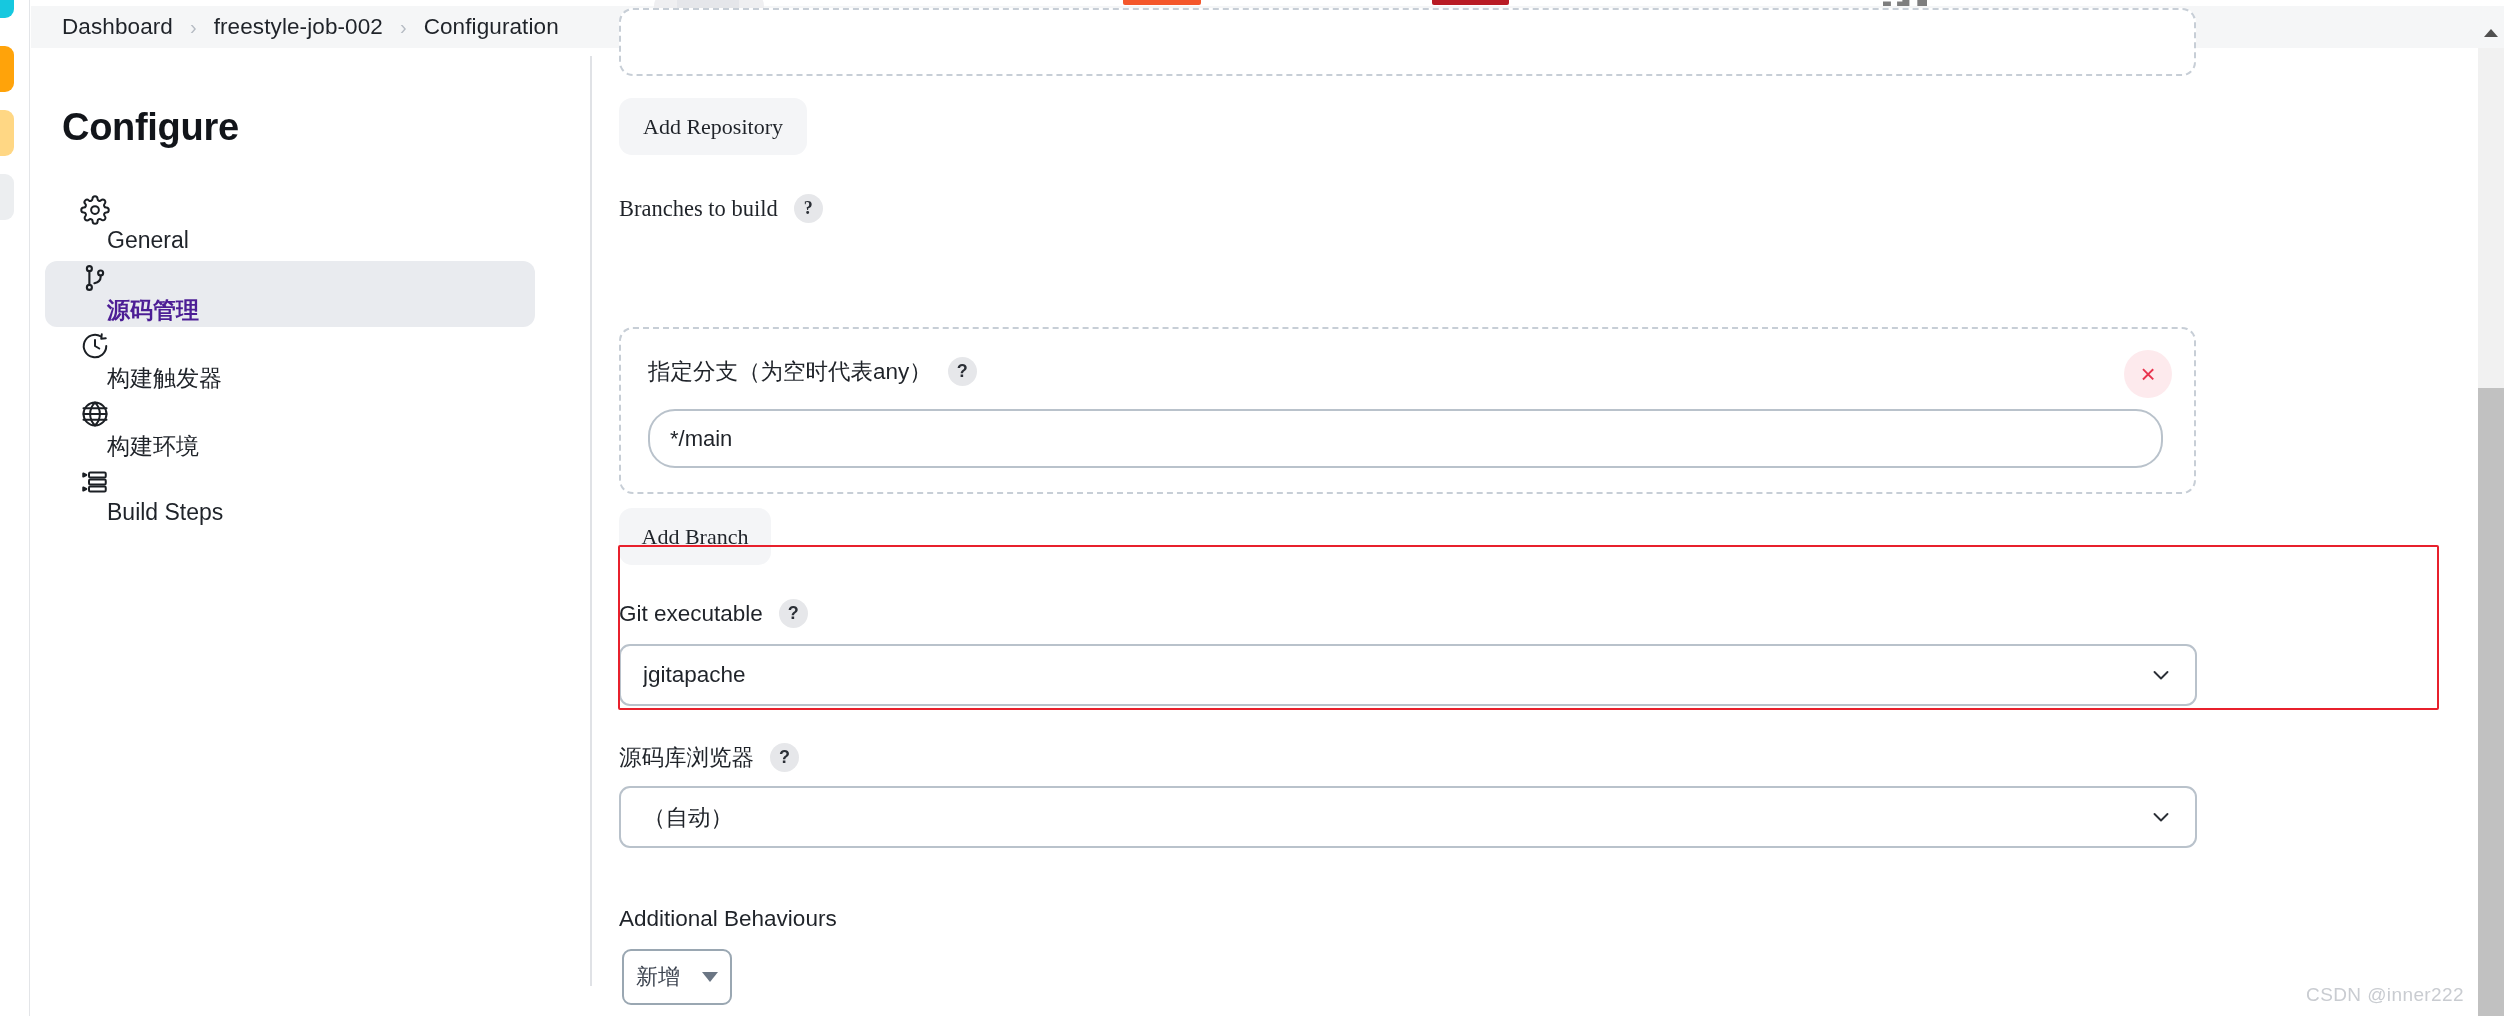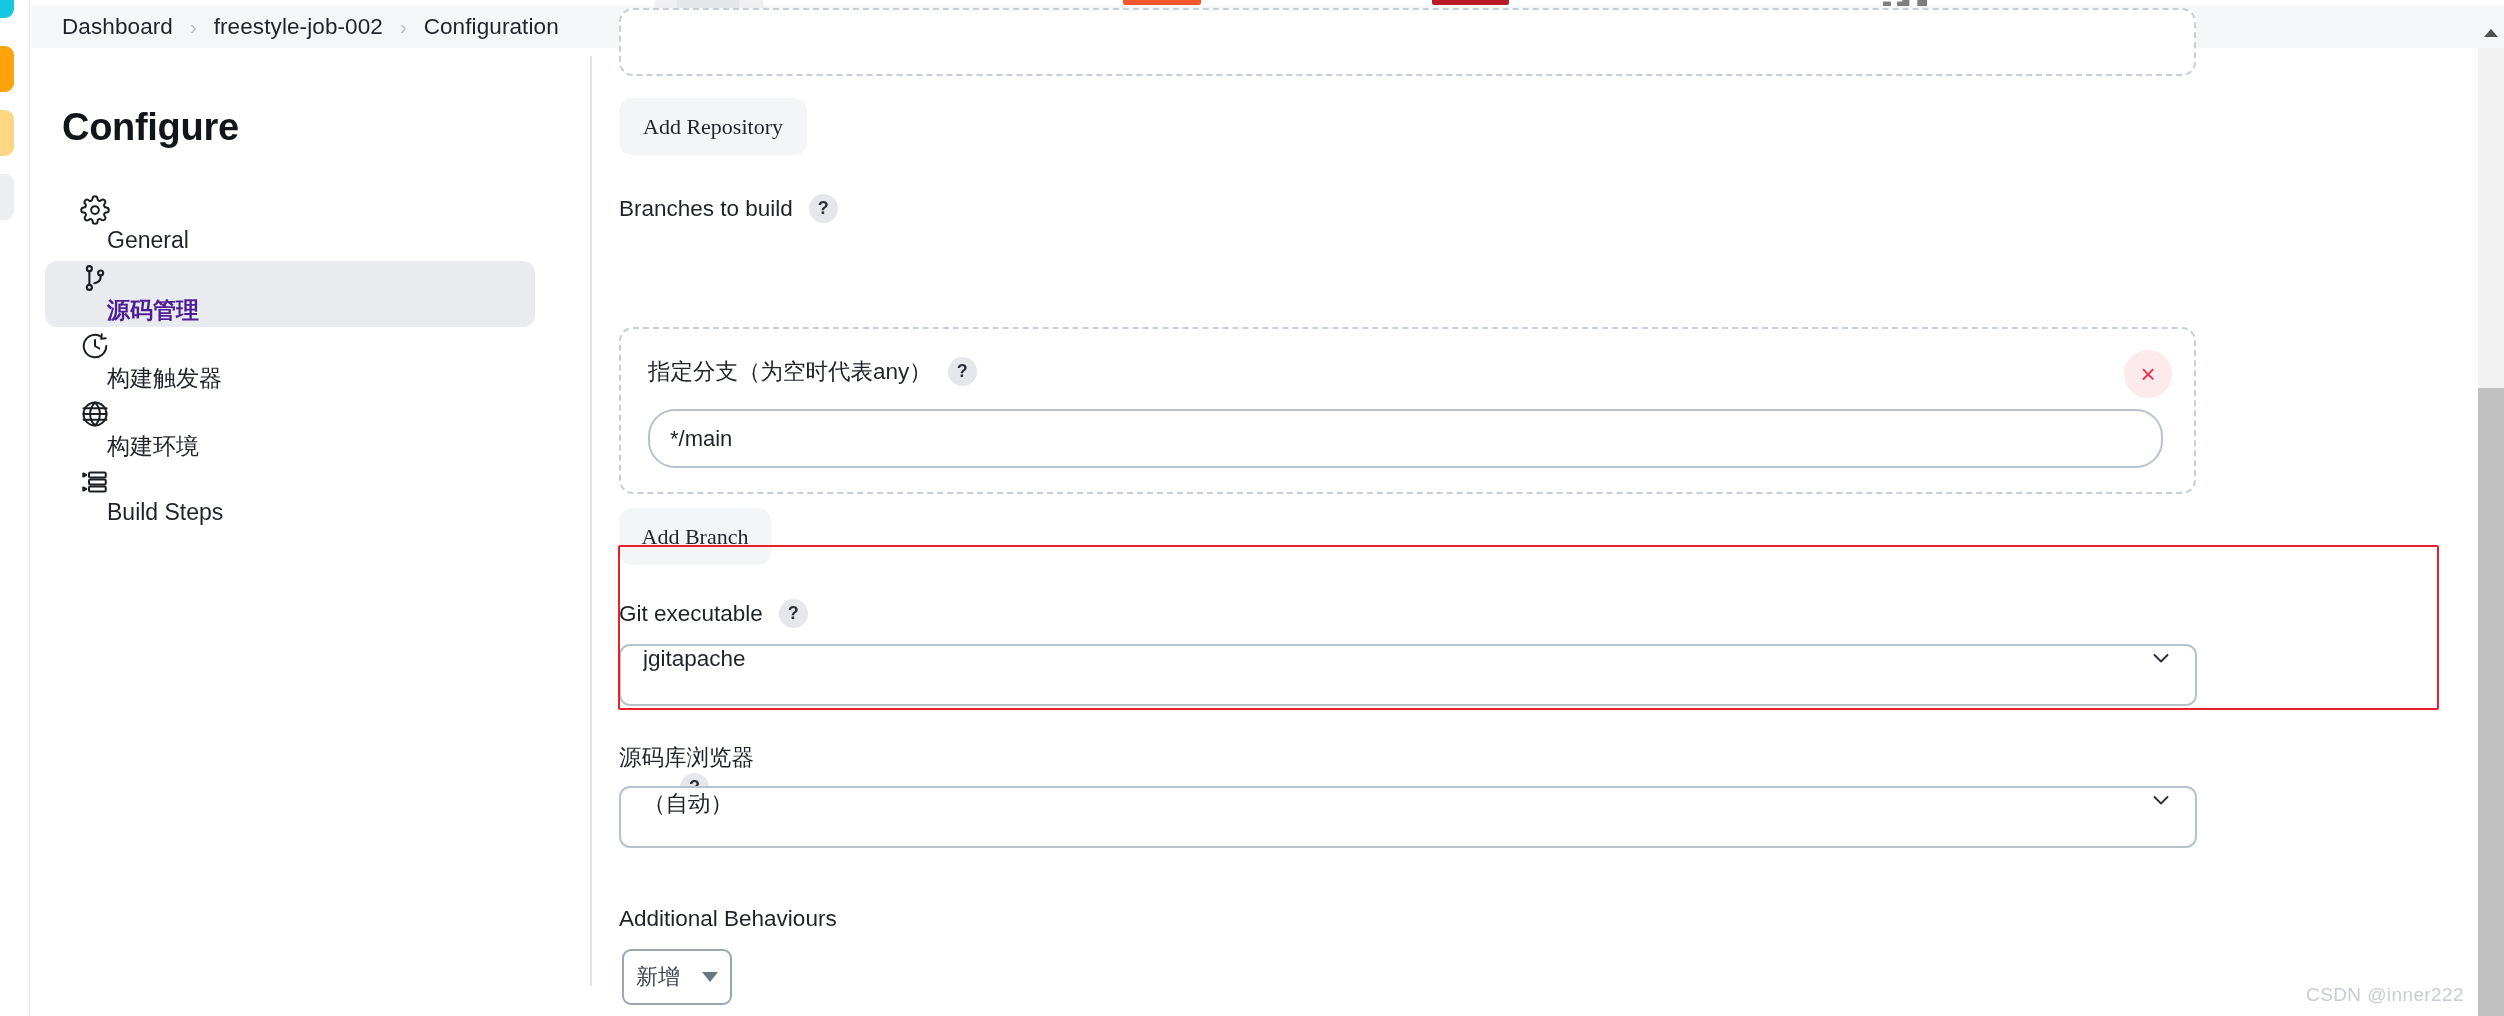--- a/index.html
+++ b/index.html
@@ -279,21 +279,21 @@
   .select-wrap {
     position: absolute;
     height: 62px;
   }
   .select-box {
     width: 100%; height: 100%;
     border: 2px solid #b9c2cb;
     border-radius: 11px;
     background: #ffffff;
     display: flex;
-    align-items: flex-start;
+    align-items: center;
     padding: 0 22px;
     cursor: pointer;
   }
   .select-value {
     font-size: 22.5px;
     color: #1f2329;
     flex: 1;
     white-space: nowrap;
     overflow: hidden;
   }
@@ -478,21 +478,21 @@
     </div>
 
     <div class="main">
 
       <div class="repo-ghost"></div>
       <div class="repo-ghost2"></div>
       <div class="repo-box"></div>
 
       <button class="soft-btn" id="btn-add-repository">Add Repository</button>
 
-      <div class="field-label-row" style="top:146px; left:28px;">
+      <div class="field-label-row" style="top:146px; left:28px;font-family:Liberation Serif, serif;">
         <span class="field-label">Branches to build</span>
         <span class="help-bubble">?</span>
       </div>
 
       <div class="branch-box">
         <div class="field-label-row" style="top:27px; left:27px;">
           <span class="field-label">指定分支（为空时代表any）</span>
           <span class="help-bubble">?</span>
         </div>
         <button class="remove-btn">×</button>
@@ -512,21 +512,21 @@
           <span class="chev">
             <svg width="24" height="24" viewBox="0 0 24 24" fill="none" stroke="currentColor" stroke-width="1.9" stroke-linecap="round" stroke-linejoin="round">
               <path d="M5.5 9 12 15.5 18.5 9"></path>
             </svg>
           </span>
         </div>
       </div>
 
       <div class="highlight-box"></div>
 
-      <div class="field-label-row" style="top:694px; left:28px;flex-direction:column;">
+      <div class="field-label-row" style="top:694px; left:28px;">
         <span class="field-label">源码库浏览器</span>
         <span class="help-bubble">?</span>
       </div>
 
       <div class="select-wrap" style="top:738px; left:28px; width:1578px;">
         <div class="select-box">
           <span class="select-value">（自动）</span>
           <span class="chev">
             <svg width="24" height="24" viewBox="0 0 24 24" fill="none" stroke="currentColor" stroke-width="1.9" stroke-linecap="round" stroke-linejoin="round">
               <path d="M5.5 9 12 15.5 18.5 9"></path>

